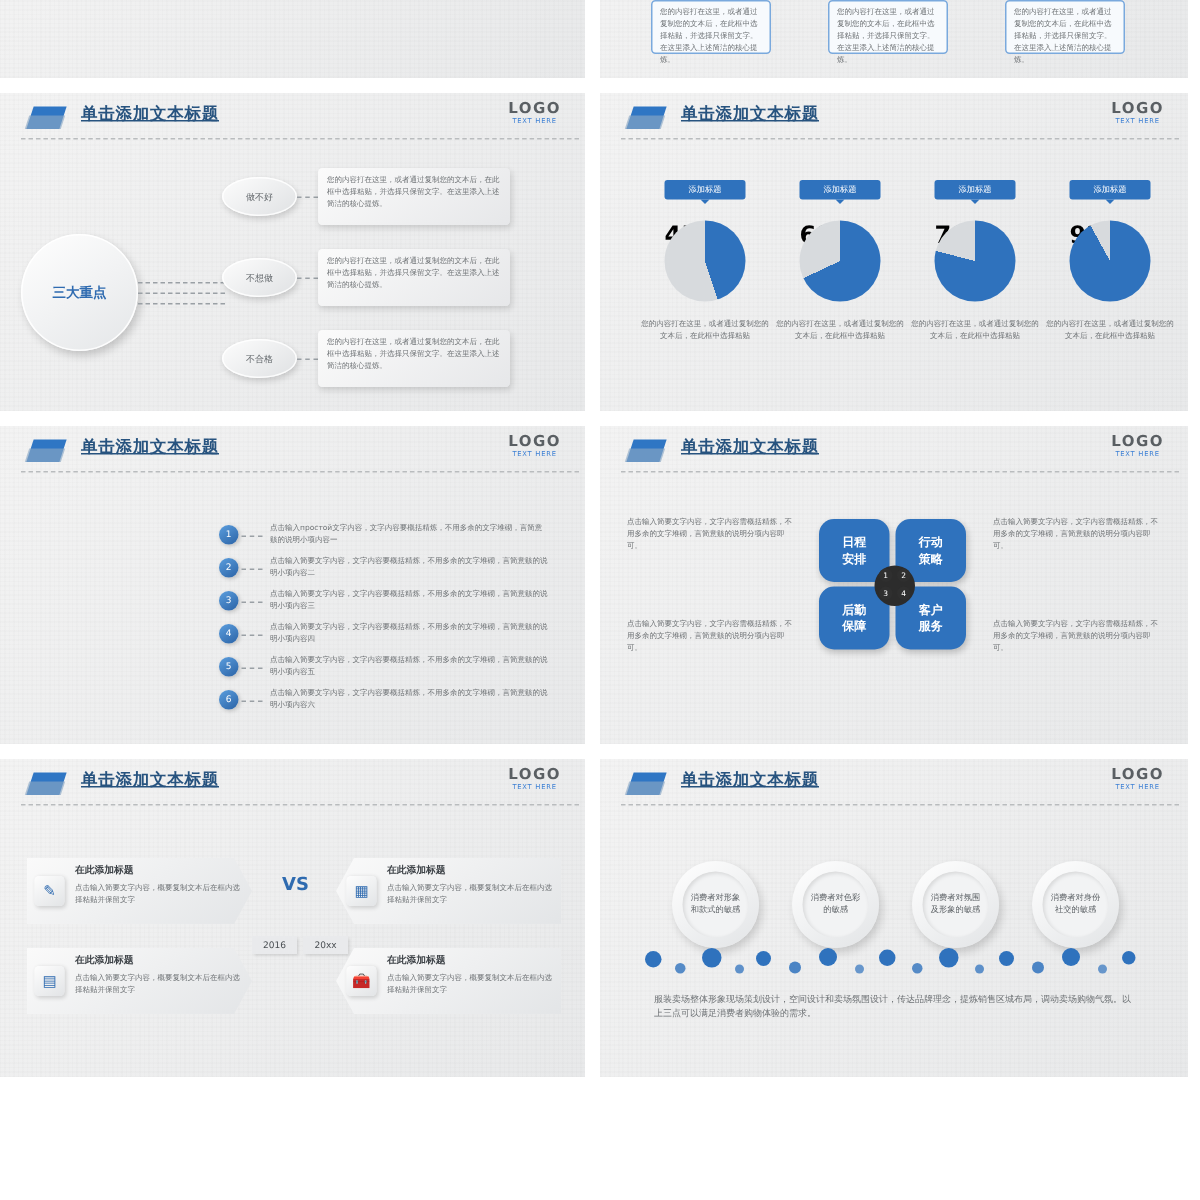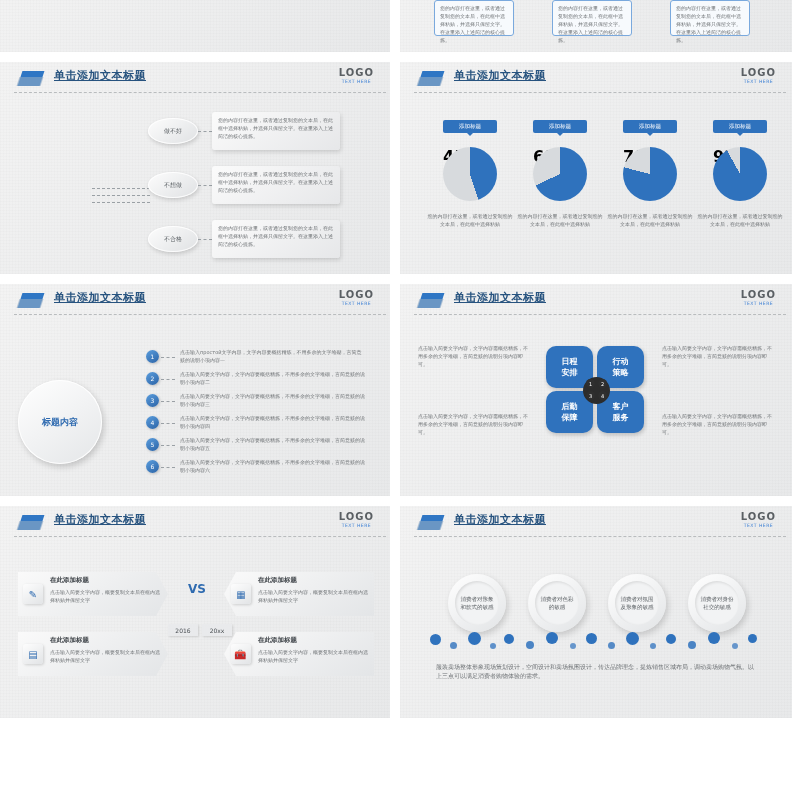--- a/index.html
+++ b/index.html
@@ -124,20 +124,23 @@
           <div class="b2"></div>
         </div>
       <div class="hdr-title">单击添加文本标题</div>
       <div class="hdr-rule"></div>
       <div class="logo">
         <div class="lg">LOGO</div>
         <div class="sub">TEXT HERE</div>
       </div>
     </div>
 
+    <div class="bigcircle" style="left:14px;top:94px;width:78px;height:78px;">
+      <span>三大重点</span>
+    </div>
 
     <div class="dashline" style="left:92px;top:126px;width:58px;"></div>
     <div class="dashline" style="left:92px;top:133px;width:58px;"></div>
     <div class="dashline" style="left:92px;top:140px;width:58px;"></div>
 
     <div class="pill" style="left:148px;top:56px;width:50px;height:26px;">
       <span>做不好</span>
     </div>
     <div class="pill" style="left:148px;top:110px;width:50px;height:26px;">
       <span>不想做</span>
@@ -219,23 +222,20 @@
           <div class="b2"></div>
         </div>
       <div class="hdr-title">单击添加文本标题</div>
       <div class="hdr-rule"></div>
       <div class="logo">
         <div class="lg">LOGO</div>
         <div class="sub">TEXT HERE</div>
       </div>
     </div>
 
-    <div class="bigcircle" style="left:18px;top:96px;width:84px;height:84px;">
-      <span>标题内容</span>
-    </div>
 
     <div class="numdot" style="left:146px;top:66px;">
         <span>1</span>
       </div>
     <div class="dashline" style="left:161px;top:73px;width:14px;"></div>
     <div class="tiny" style="position:absolute;left:180px;top:64px;width:186px;">点击输入простой文字内容，文字内容要概括精炼，不用多余的文字堆砌，言简意赅的说明小项内容一</div>
 
     <div class="numdot" style="left:146px;top:88px;">
         <span>2</span>
       </div>

